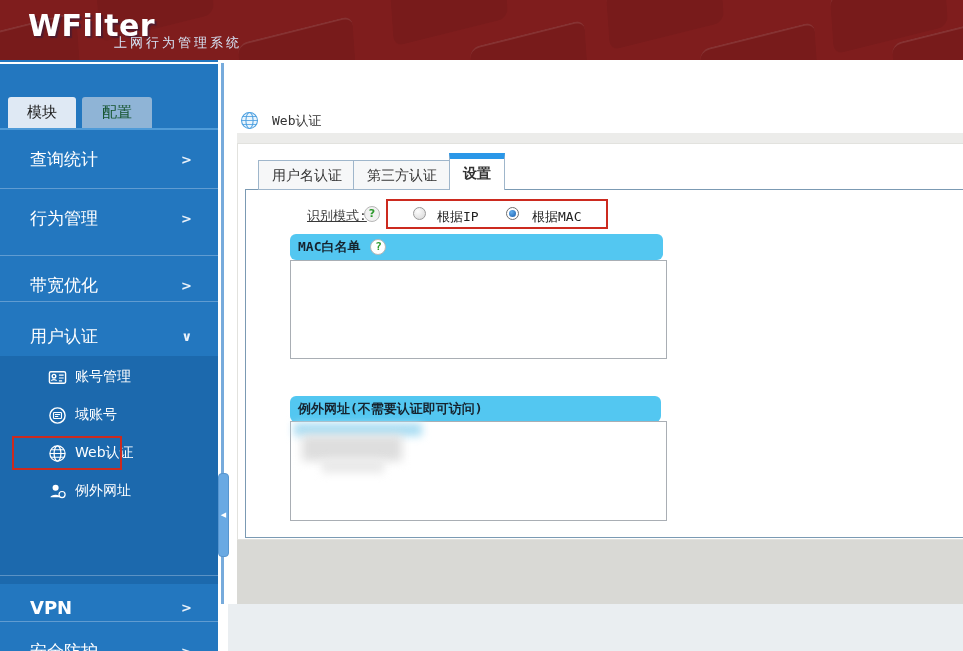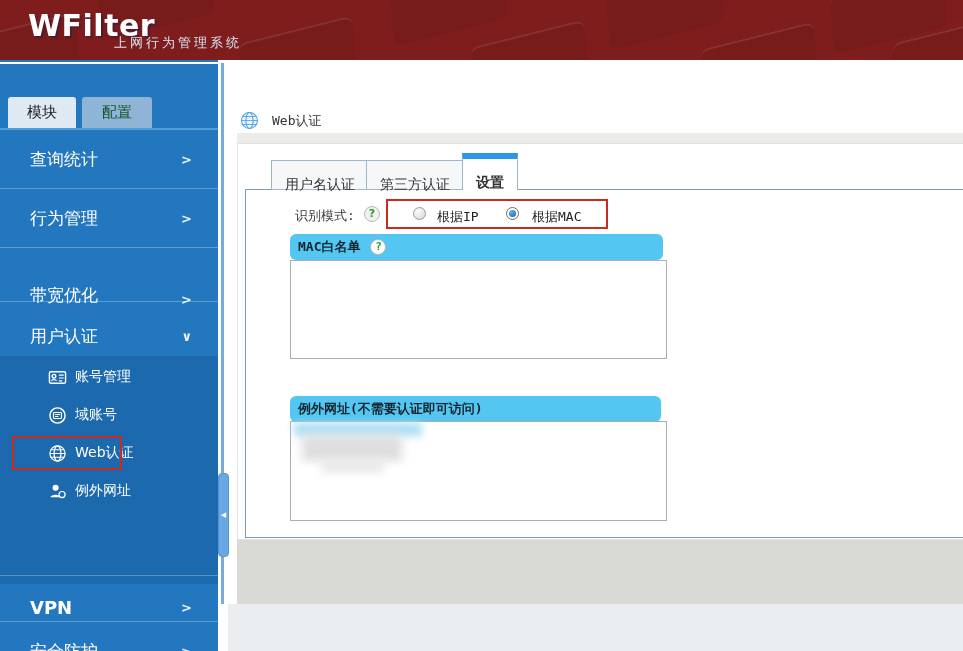--- a/index.html
+++ b/index.html
@@ -26,21 +26,21 @@
   .side-tab.active { left:8px; width:68px; background:#dfe9f4; color:#1c1c1c; }
   .side-tab.inactive { left:82px; width:70px; background:#8fb4d6; color:#14532d; }
   .side-tabline { position:absolute; left:0; top:68px; width:218px; height:2px; background:#4f9bd8; }
 
   .mitem { position:absolute; left:0; width:218px; display:flex; align-items:center; color:#fff;
            font-size:17px; padding-left:30px; cursor:pointer; }
   .mitem .chev { margin-left:auto; margin-right:26px; font-size:13px; font-weight:bold; color:#eaf2fa; }
   .sep-top { border-top:1px solid rgba(255,255,255,0.28); }
   .m1 { top:70px;  height:58px; }
   .m2 { top:128px; height:59px; }
-  .m3 { top:187px; height:60px;align-items:flex-end; }
+  .m3 { top:195px; height:60px; }
   .m4 { top:241px; height:69px; }
   .mvpn { top:515px; height:63px; font-weight:bold; font-size:18px; }
   .msec { top:561px; height:60px; }
 
   .submenu { position:absolute; left:0; top:296px; width:218px; height:228px; background:#1c69ad; }
   .sitem { position:relative; height:38px; display:flex; align-items:center; padding-left:48px; color:#fff;
            font-size:14px; cursor:pointer; }
   .sitem:first-child { margin-top:2px; }
   .sitem .sicon { width:19px; height:19px; margin-right:8px; flex:0 0 auto; display:flex; align-items:center; }
   .red-outline { position:absolute; left:12px; top:2px; width:110px; height:34px;
@@ -58,30 +58,30 @@
   .main { position:absolute; left:228px; top:60px; width:735px; height:591px; background:#fff; }
   .crumb { position:absolute; left:12px; top:51px; display:flex; align-items:center; }
   .crumb .gicon { width:19px; height:19px; margin-right:13px; }
   .crumb .ctext { font-family:"DejaVu Sans Mono","Liberation Mono",monospace; font-size:13px; color:#333; }
 
   .graystrip { position:absolute; left:9px; right:0; top:73px; height:10px; background:#ececea; }
   .card { position:absolute; left:9px; right:-2px; top:83px; height:397px; background:#fff; border:1px solid #e2e2de; }
 
   .ctab { position:absolute; top:16px; height:30px; background:#f6f7f8; border:1px solid #9fb6cb;
           font-family:"DejaVu Sans Mono","Liberation Mono",monospace; font-size:14px; color:#333;
-          line-height:28px; padding:9px 13px; z-index:2; cursor:pointer;margin-left:13px; }
+          line-height:28px; padding:0 13px; z-index:2; cursor:pointer; }
   .ctab.t1 { left:20px; } .ctab.t2 { left:115px; }
   .ctab.active { left:211px; top:9px; height:37px; background:#fff; border-bottom:none;
                  border-top:6px solid #2a97e8; font-weight:bold; line-height:29px; z-index:4; }
 
   .panel { position:absolute; left:7px; right:-2px; top:45px; height:349px; background:#fff;
            border:1px solid #7b9ab3; border-right:none; z-index:1; }
 
-  .mode-label { position:absolute; left:49px; top:17px; font-size:13px; color:#3a3a3a;
-                font-family:"DejaVu Sans Mono","Liberation Mono",monospace; }
+  .mode-label { position:absolute; left:61px; top:17px; font-size:13px; color:#3a3a3a;
+                font-family:"DejaVu Sans Mono","Liberation Mono",monospace;text-decoration:underline; }
   .help { width:16px; height:16px; border-radius:50%; border:1px solid #b7b7b7; background:#f1f1f1;
           color:#2e9a2e; font-weight:bold; font-size:11px; text-align:center; line-height:14px; cursor:pointer; }
   .help.h1 { position:absolute; left:118px; top:16px; }
   .redbox { position:absolute; left:140px; top:9px; width:222px; height:30px; border:2px solid #cc2a1f; }
   .radio { position:absolute; width:13px; height:13px; border-radius:50%; border:1px solid #9a9a9a;
            background:radial-gradient(circle at 35% 30%, #fdfdfd, #d5d5d5); cursor:pointer; }
   .radio.sel { border-color:#6f6f6f; background:#fff; }
   .radio.sel::after { content:""; position:absolute; left:2px; top:2px; width:7px; height:7px; border-radius:50%;
            background:radial-gradient(circle at 35% 30%, #63aeee, #1b5fae); }
   .r1 { left:167px; top:17px; } .r2 { left:260px; top:17px; }

